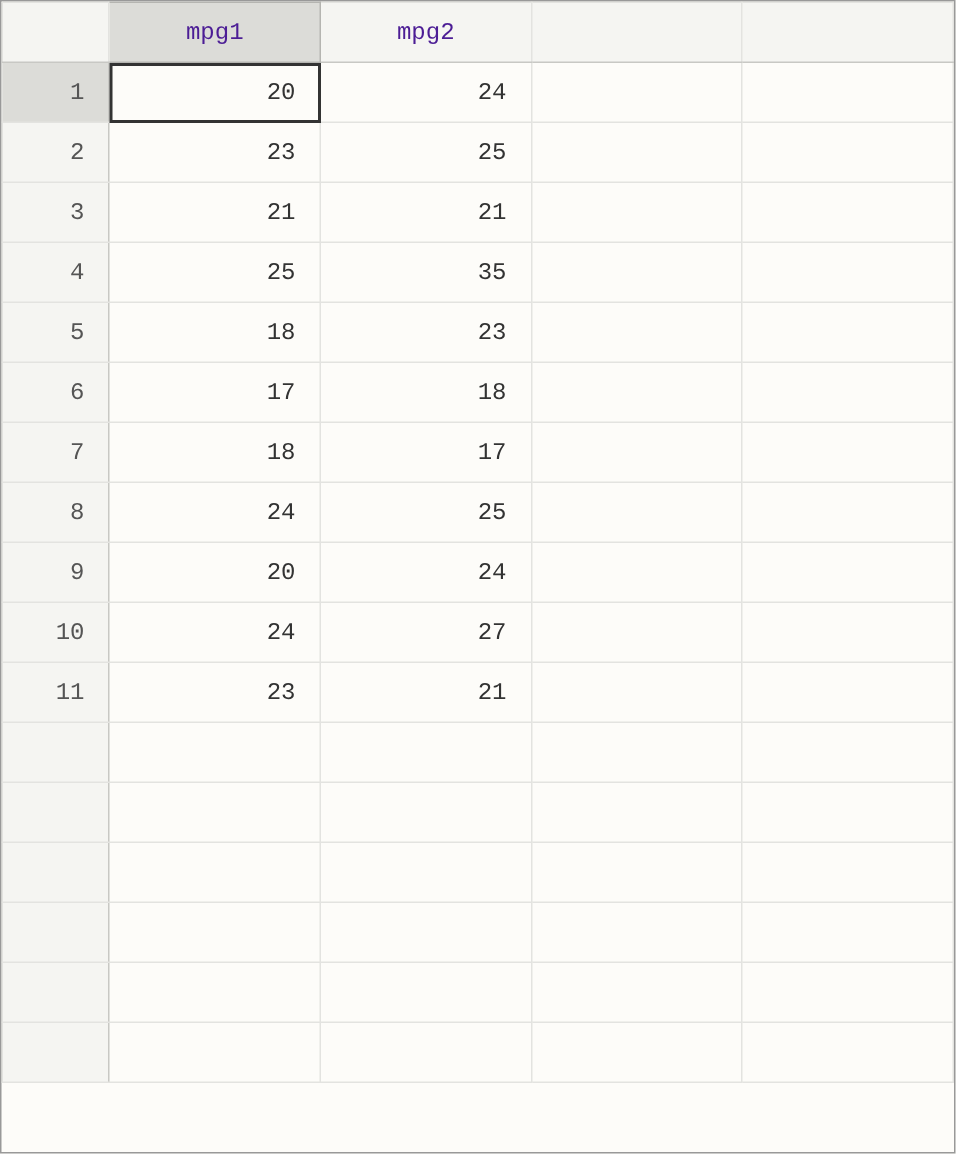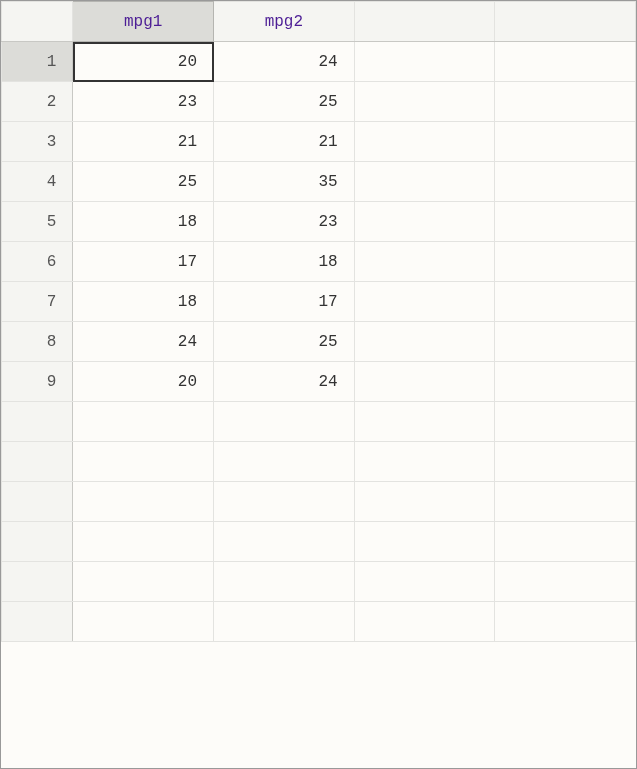--- a/index.html
+++ b/index.html
@@ -154,20 +154,34 @@
           <td></td>
           <td></td>
         </tr>
         <tr>
           <th class="row-header">9</th>
           <td>20</td>
           <td>24</td>
           <td></td>
           <td></td>
         </tr>
+        <tr>
+          <th class="row-header">10</th>
+          <td>24</td>
+          <td>27</td>
+          <td></td>
+          <td></td>
+        </tr>
+        <tr>
+          <th class="row-header">11</th>
+          <td>23</td>
+          <td>21</td>
+          <td></td>
+          <td></td>
+        </tr>
         <tr class="empty-row">
           <th class="row-header"></th>
           <td></td>
           <td></td>
           <td></td>
           <td></td>
         </tr>
         <tr class="empty-row">
           <th class="row-header"></th>
           <td></td>

